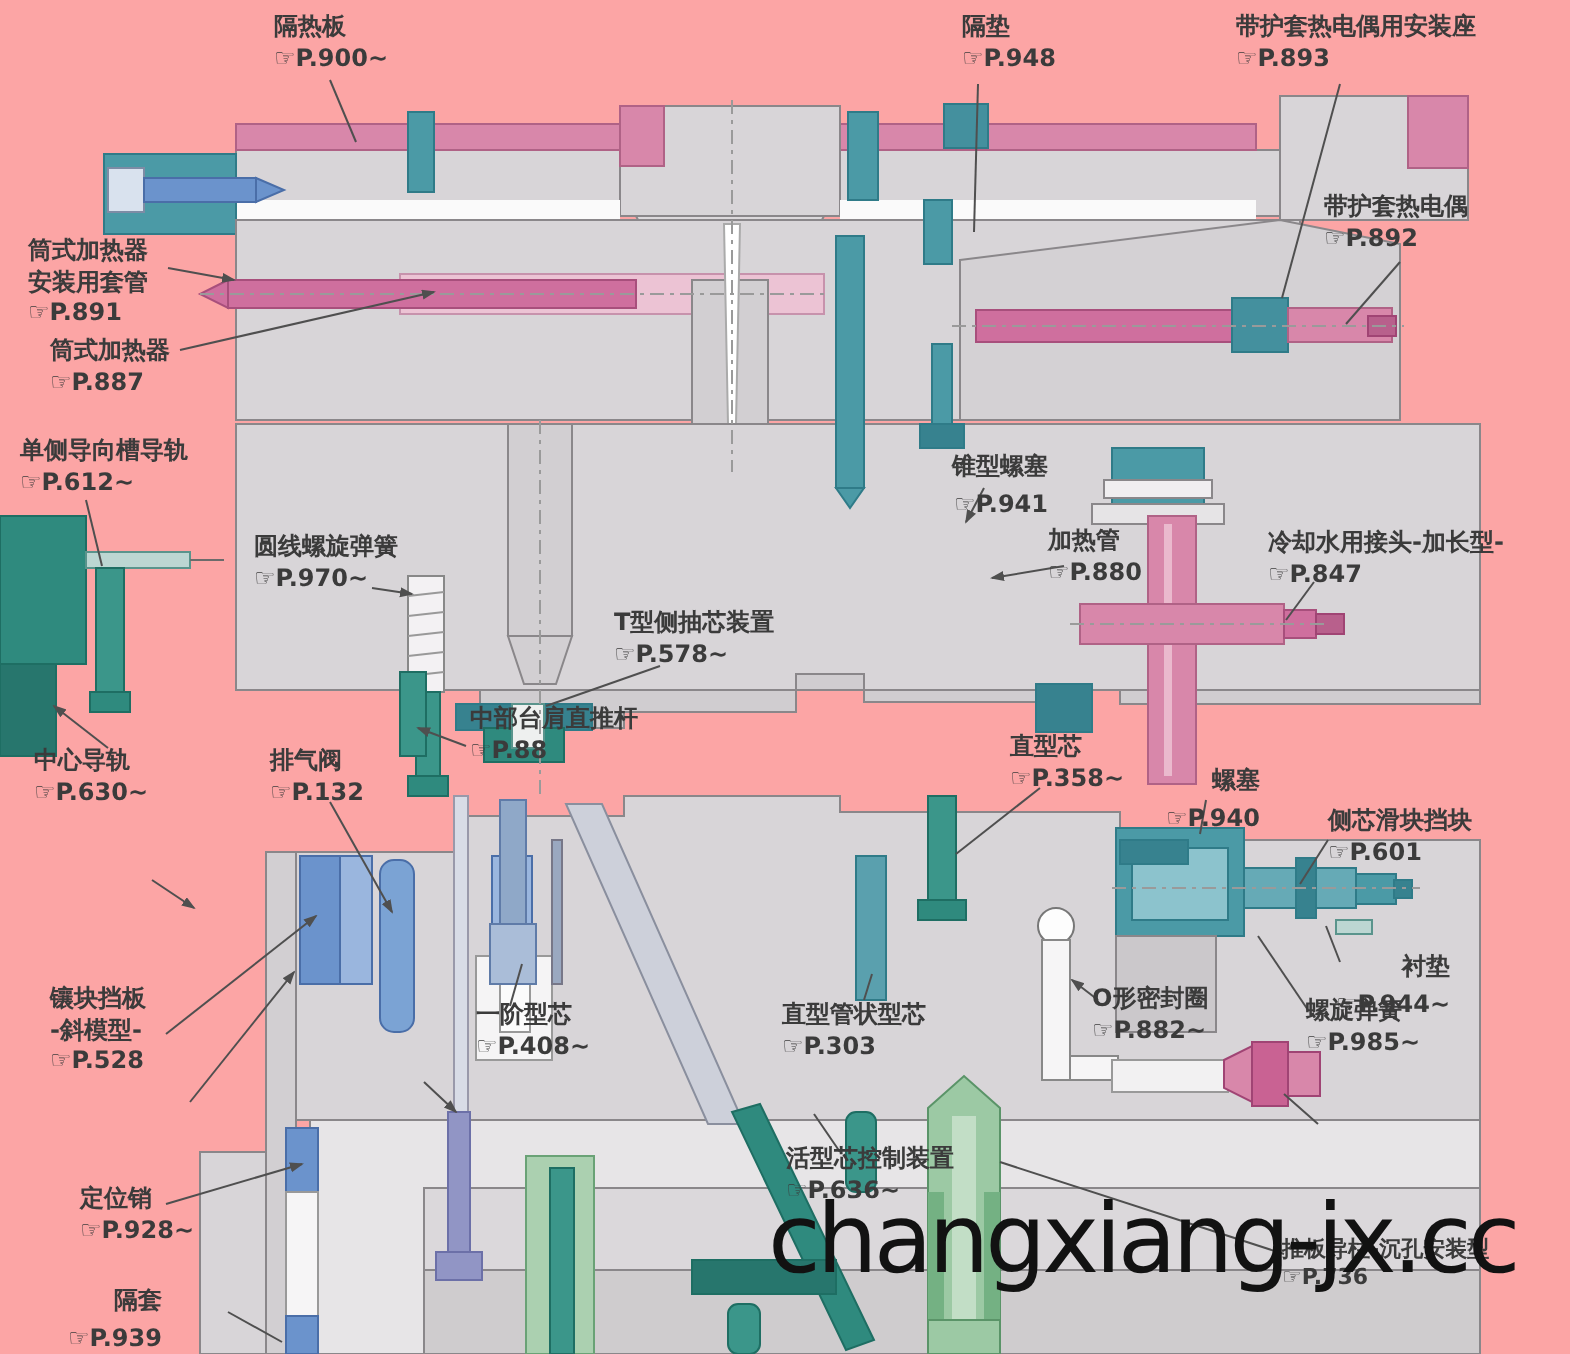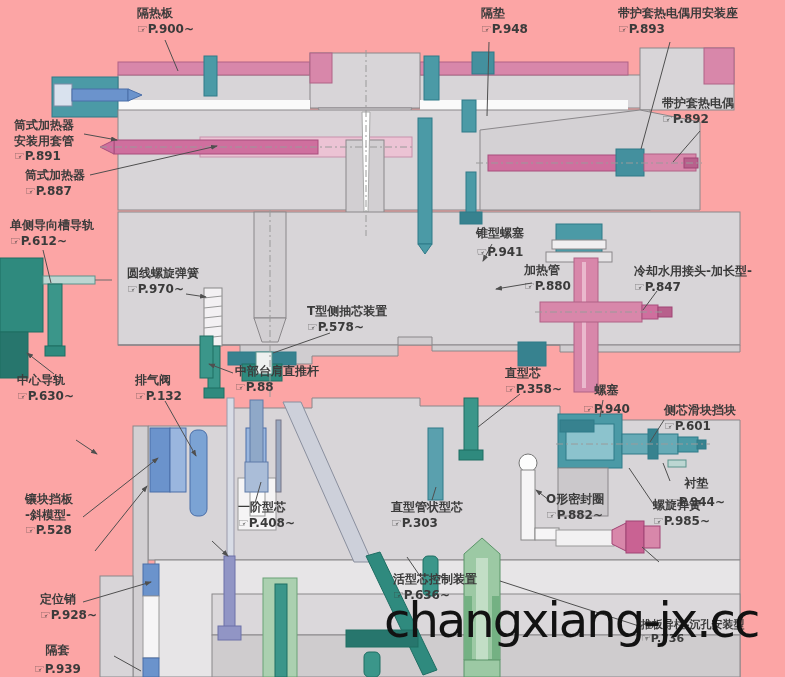--- a/index.html
+++ b/index.html
@@ -2,21 +2,21 @@
 <html><head>
 <meta charset="utf-8">
 <title>Mold Cross-Section Diagram</title>
 <style>
   html,body{margin:0;padding:0;background:#fff;}
   .stage{position:relative;width:785px;height:677px;background:#fca5a5;overflow:hidden;
          font-family:"DejaVu Sans","Liberation Sans",sans-serif;}
   .stage svg{position:absolute;left:0;top:0;z-index:1;}
   .co{position:absolute;display:flex;flex-direction:column;font-size:12px;line-height:1.3;
       color:#3b3b3b;font-weight:600;white-space:nowrap;z-index:5;}
-  .co.inline{gap:3px;align-items:center;}
+  .co.inline{gap:3px;align-items:flex-end;}
   .co .t,.co .ref{display:block;}
   .wm{position:absolute;left:384px;top:560px;font-size:48px;letter-spacing:-2px;color:#121212;
       z-index:9;white-space:nowrap;font-weight:400;margin-top:32px;}
 </style>
 </head>
 <body>
 
 <div class="stage">
 
 <svg width="785" height="677" viewBox="0 0 785 677">
@@ -249,21 +249,21 @@
       <span class="ref">☞P.578~</span>
     </div>
 <div class="co" style="left:17px;top:373px">
       <span class="t">中心导轨</span>
       <span class="ref">☞P.630~</span>
     </div>
 <div class="co" style="left:135px;top:373px">
       <span class="t">排气阀</span>
       <span class="ref">☞P.132</span>
     </div>
-<div class="co" style="left:235px;top:364px">
+<div class="co" style="left:235px;top:352px">
       <span class="t">中部台肩直推杆</span>
       <span class="ref">☞P.88</span>
     </div>
 <div class="co" style="left:505px;top:366px">
       <span class="t">直型芯</span>
       <span class="ref">☞P.358~</span>
     </div>
 <div class="co inline" style="left:583px;top:383px">
       <span class="t">螺塞</span>
       <span class="ref">☞P.940</span>

